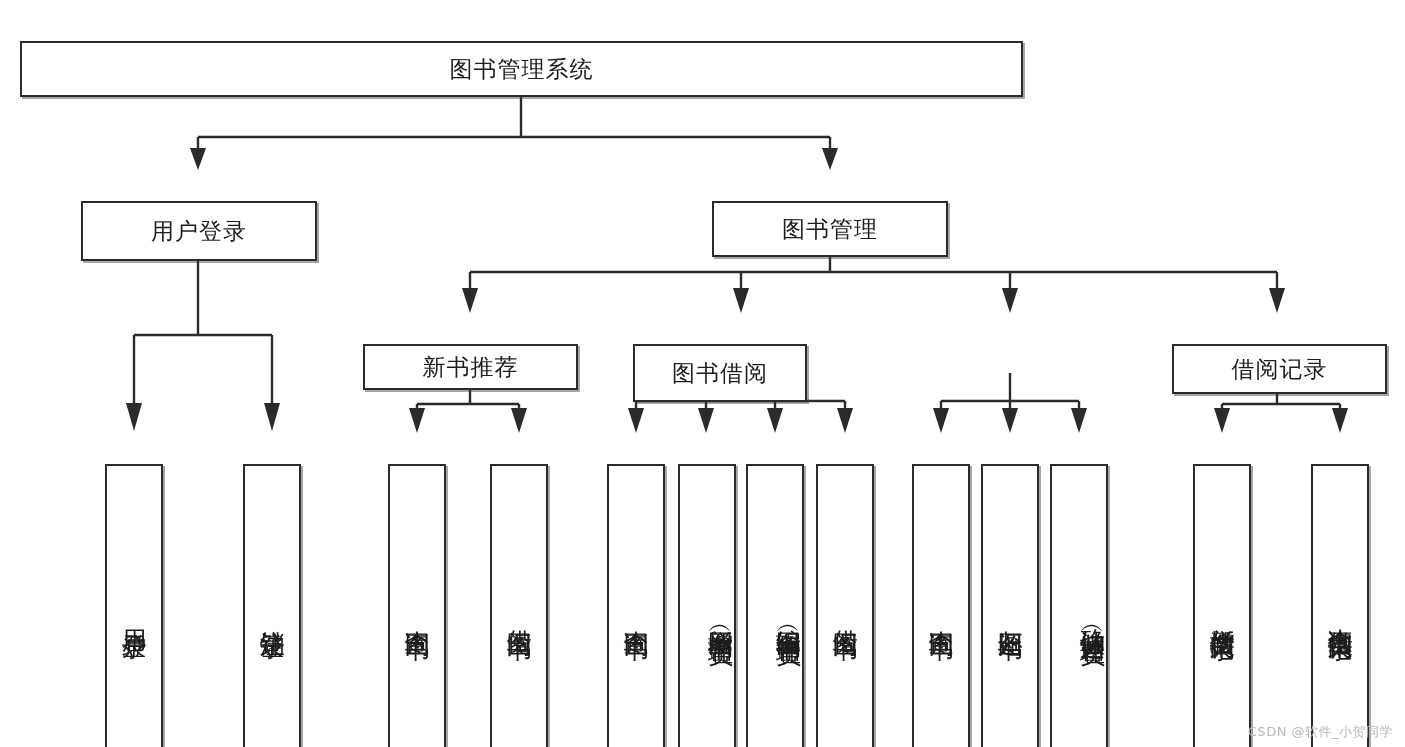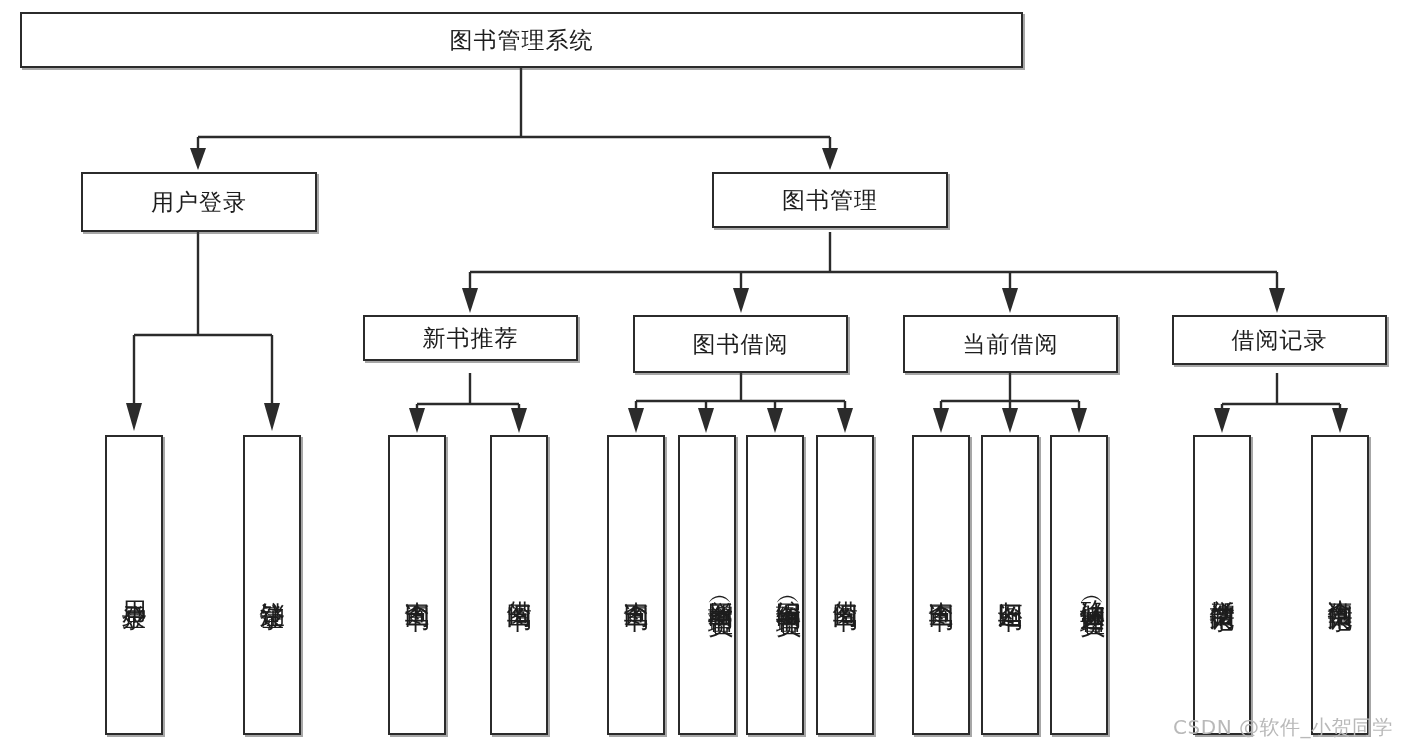--- a/index.html
+++ b/index.html
@@ -20,20 +20,21 @@
     top: 0;
     width: 1405px;
     height: 747px;
   }
   .node-box {
     position: absolute;
     box-sizing: border-box;
     background: #ffffff;
     border: 2px solid #2b2b2b;
     box-shadow: 2px 2px 0 rgba(60,60,60,0.45);
+    margin-top: 29px;
   }
   .node-label-h {
     position: absolute;
     left: 0; top: 0; right: 0; bottom: 0;
     display: flex;
     align-items: center;
     justify-content: center;
     font-size: 23px;
     color: #1d1d1d;
     letter-spacing: 1px;
@@ -71,21 +72,21 @@
     stroke-width: 2.4;
     fill: none;
   }
   .conn-head {
     fill: #2b2b2b;
   }
   #watermark {
     position: absolute;
     right: 12px;
     bottom: 6px;
-    font-size: 20px;
+    font-size: 13px;
     color: #b9b9b9;
     letter-spacing: 0.5px;
     white-space: nowrap;
   }
 </style>
 </head>
 <body>
 
 <div id="diagram-root">
 
@@ -163,27 +164,24 @@
   </div>
 
   <div class="node-box" style="left:712px; top:172px; width:236px; height:56px;">
     <div class="node-label-h">图书管理</div>
   </div>
 
   <div class="node-box" style="left:363px; top:315px; width:215px; height:46px;">
     <div class="node-label-h">新书推荐</div>
   </div>
 
-  <div class="node-box" style="left:633px; top:315px; width:215px; height:58px;">
+  <div class="node-box" style="left:633px; top:315px; width:174px; height:58px;">
     <div class="node-label-h">图书借阅</div>
   </div>
 
-  <div class="node-box" style="left:903px; top:315px; width:215px; height:58px;">
-    <div class="node-label-h">当前借阅</div>
-  </div>
 
   <div class="node-box" style="left:1172px; top:315px; width:215px; height:50px;">
     <div class="node-label-h">借阅记录</div>
   </div>
 
   <div class="node-box" style="left:105px; top:435px; width:58px; height:300px;">
     <div class="node-label-v center">用户登录</div>
   </div>
 
   <div class="node-box" style="left:243px; top:435px; width:58px; height:300px;">

